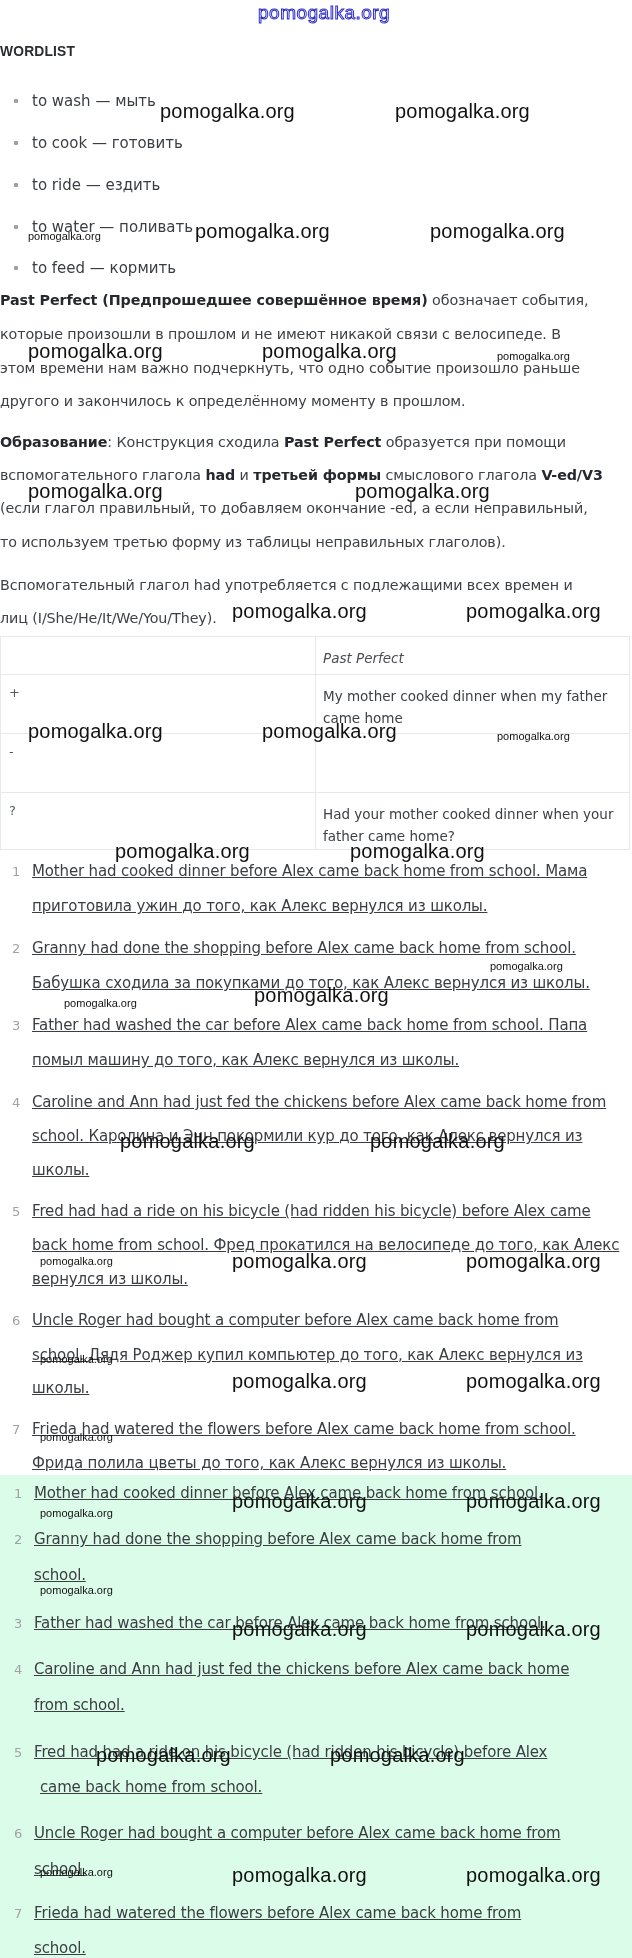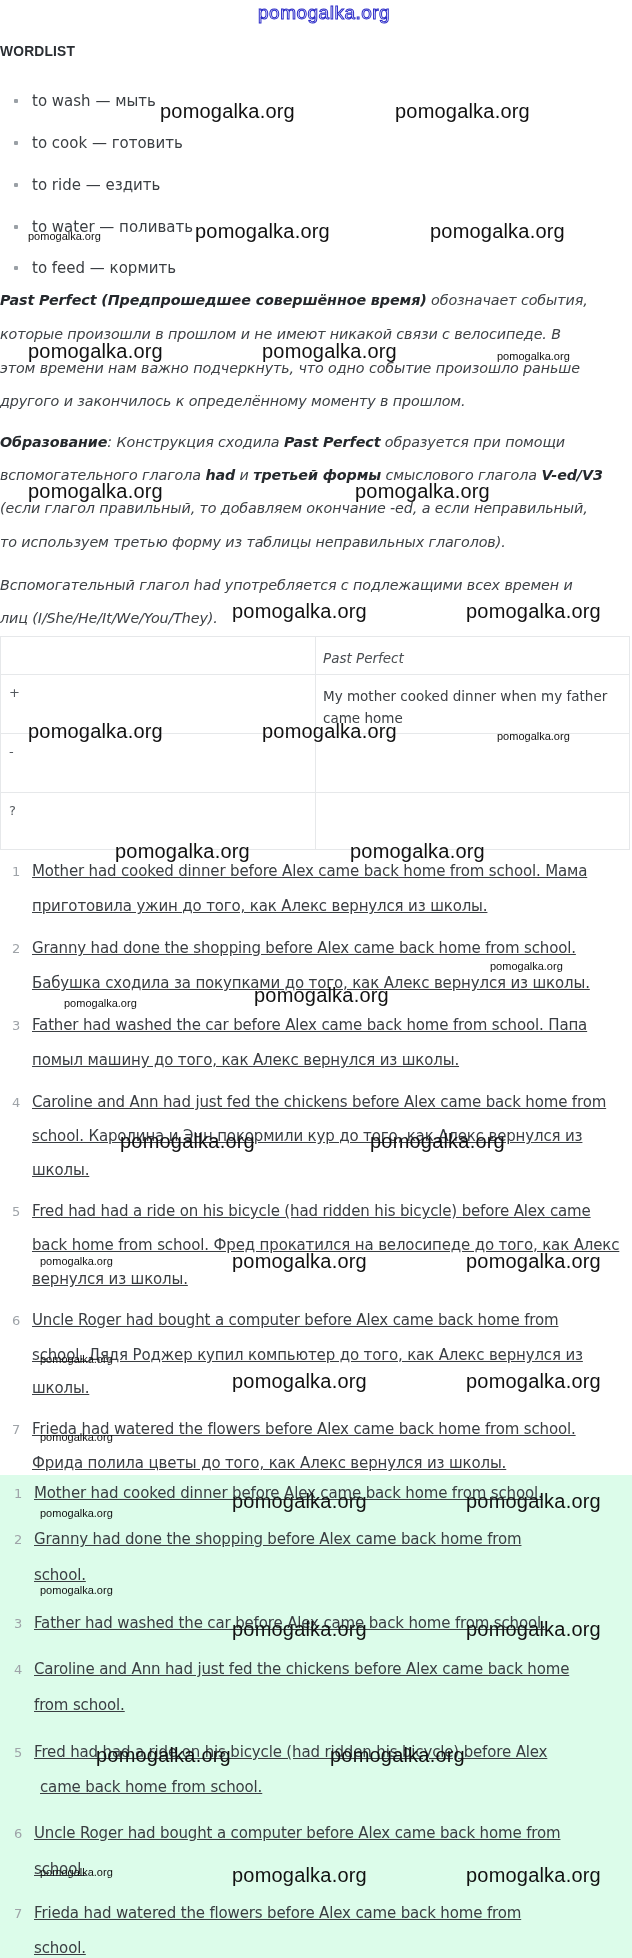--- a/index.html
+++ b/index.html
@@ -6,21 +6,21 @@
   body { width: 632px; height: 1958px; position: relative; overflow: hidden;
          font-family: "DejaVu Sans", sans-serif; color: #2f3336; }
   .abs { position: absolute; white-space: nowrap; }
   .logo { top: 2px; left: 258px; font-family: "Liberation Sans", sans-serif; font-size: 19px;
           color: #ffffff; -webkit-text-stroke: 1px #2b2bc8; letter-spacing: 0.5px; }
   .wordlist-title { top: 42px; left: 0; font-family: "Liberation Sans", sans-serif; font-weight: bold;
                     font-size: 15px; color: #2a2e33; letter-spacing: 0.2px; transform: scaleX(0.92); transform-origin: left; }
   .bullet-item { left: 14px; font-size: 15px; color: #3a3e42; }
   .bullet-dot { display: inline-block; width: 4px; height: 4px; background: #9aa0a6; border-radius: 1px;
                 margin-right: 14px; vertical-align: middle; position: relative; top: -1px; }
-  .para-line { left: 0; font-size: 14.3px; color: #3d4145; letter-spacing: -0.1px; font-style: italic; }
+  .para-line { left: 0; font-size: 14.3px; color: #3d4145; letter-spacing: -0.1px; }
   .para-line b { color: #25292d; }
   .table { position: absolute; top: 636px; left: 0; width: 630px; height: 214px;
            border: 1px solid #e6e8ea; box-sizing: border-box; }
   .t-row { position: absolute; left: 0; width: 100%; border-top: 1px solid #e6e8ea; box-sizing: border-box; }
   .t-row.first { border-top: none; }
   .t-divider { position: absolute; top: 0; bottom: 0; left: 314px; width: 1px; background: #e6e8ea; }
   .t-cell-left { position: absolute; left: 8px; top: 10px; font-size: 13px; color: #555a5f; }
   .t-cell-right { position: absolute; left: 322px; top: 10px; width: 300px; font-size: 13.5px; line-height: 22px;
                   color: #3d4145; white-space: normal; }
   .t-head { font-style: italic; color: #4a4e52; }
@@ -64,20 +64,21 @@
   </div>
   <div class="t-row" style="top:37px;height:59px">
     <span class="t-cell-left">+</span>
     <span class="t-cell-right">My mother cooked dinner when my father came home</span>
   </div>
   <div class="t-row" style="top:96px;height:59px">
     <span class="t-cell-left">-</span>
   </div>
   <div class="t-row" style="top:155px;height:58px">
     <span class="t-cell-left">?</span>
+    <span class="t-cell-right">Had your mother cooked dinner when your father came home?</span>
   </div>
 </div>
 
 <div>
   <div class="abs li-line" style="top:862px;left:12px"><span class="num">1</span><span>Mother had cooked dinner before Alex came back home from school. Мама</span></div>
   <div class="abs li-line" style="top:897px;left:32px">приготовила ужин до того, как Алекс вернулся из школы.</div>
 
   <div class="abs li-line" style="top:939px;left:12px"><span class="num">2</span><span>Granny had done the shopping before Alex came back home from school.</span></div>
   <div class="abs li-line" style="top:974px;left:32px">Бабушка сходила за покупками до того, как Алекс вернулся из школы.</div>
 

